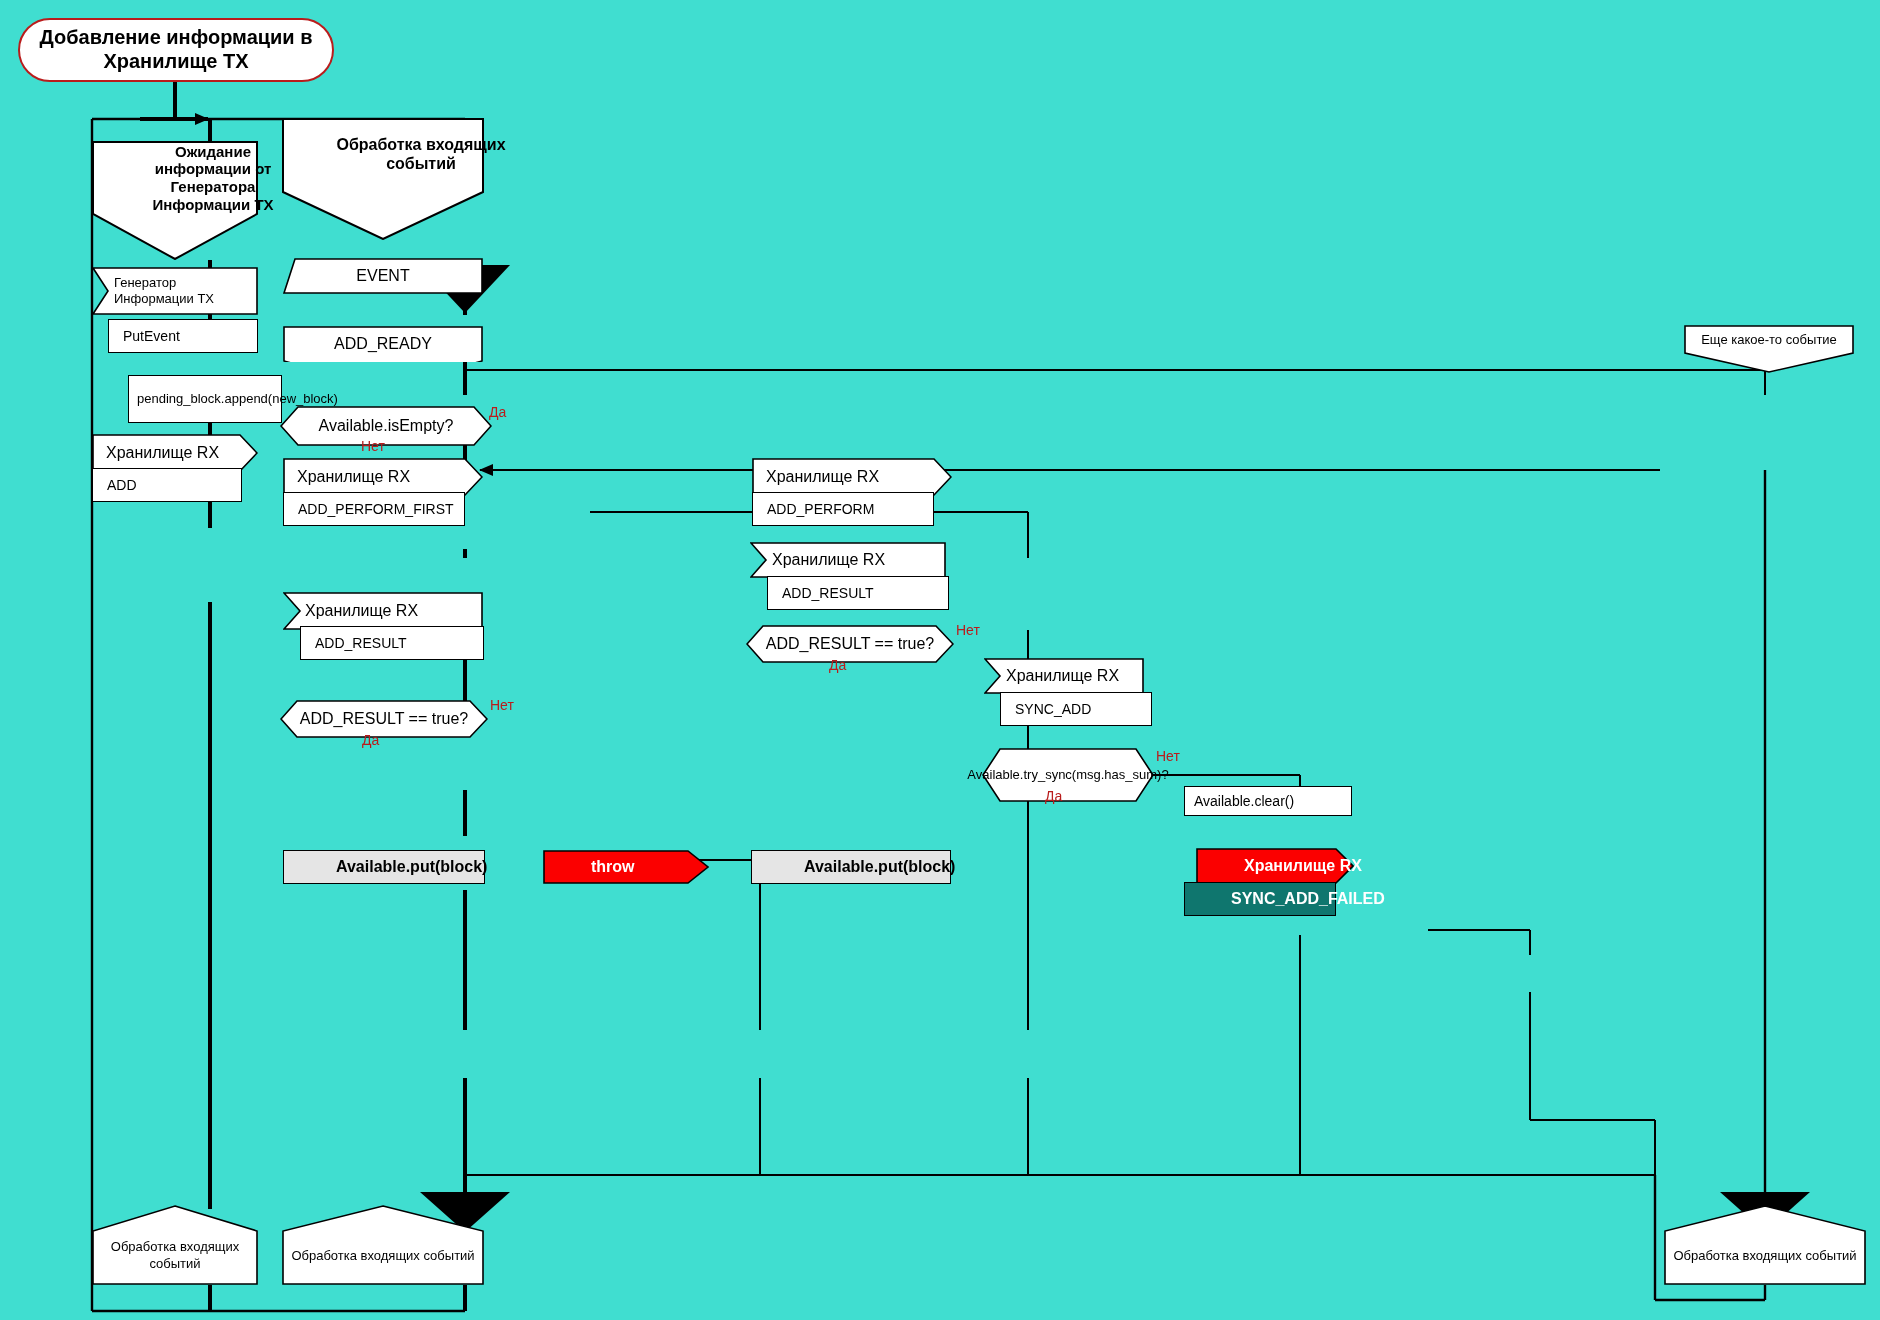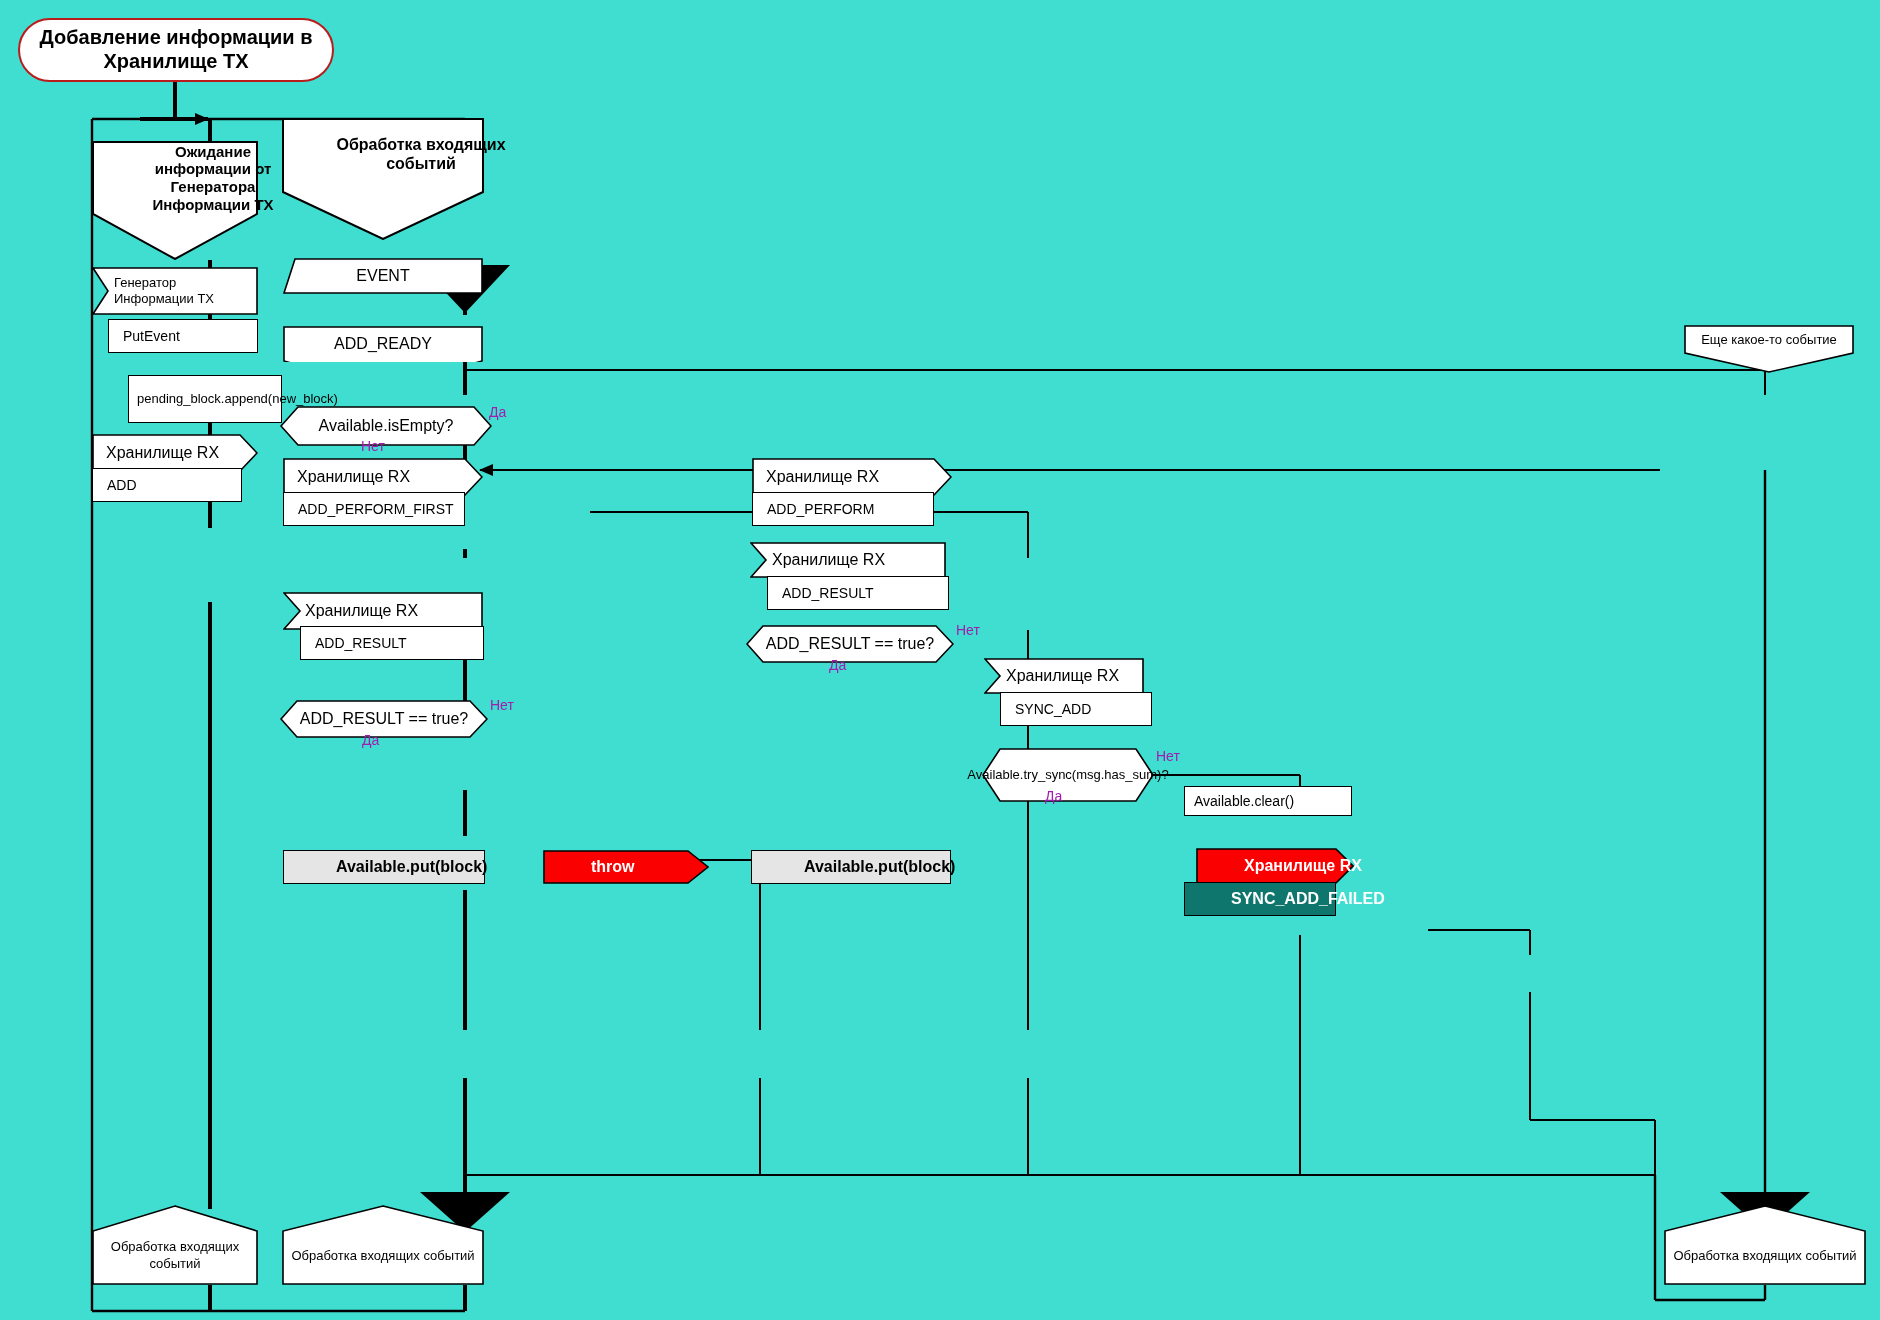--- a/index.html
+++ b/index.html
@@ -20,21 +20,21 @@
     padding:0 6px;box-sizing:border-box;
     pointer-events:none;
   }
   .lbl.left{justify-content:flex-start;text-align:left;padding-left:14px;}
   .title-node{
     background:#fff;border:2px solid #b91c1c;border-radius:34px;
     font-weight:bold;font-size:20px;
   }
   .rect{background:#fff;border:1.6px solid #000;font-size:14px;}
   .edge-label{
-    position:absolute;font-size:14px;color:#a21caf;white-space:nowrap;
+    position:absolute;font-size:14px;color:#b91c1c;white-space:nowrap;
   }
   .green{background:#e5e5e5;}
   .red{background:#0f766e;}
   .white-txt{color:#fff;}
   .bold{font-weight:bold;margin-left:38px;}
   .fs13{font-size:13px;}
 </style>
 </head>
 <body>
 

